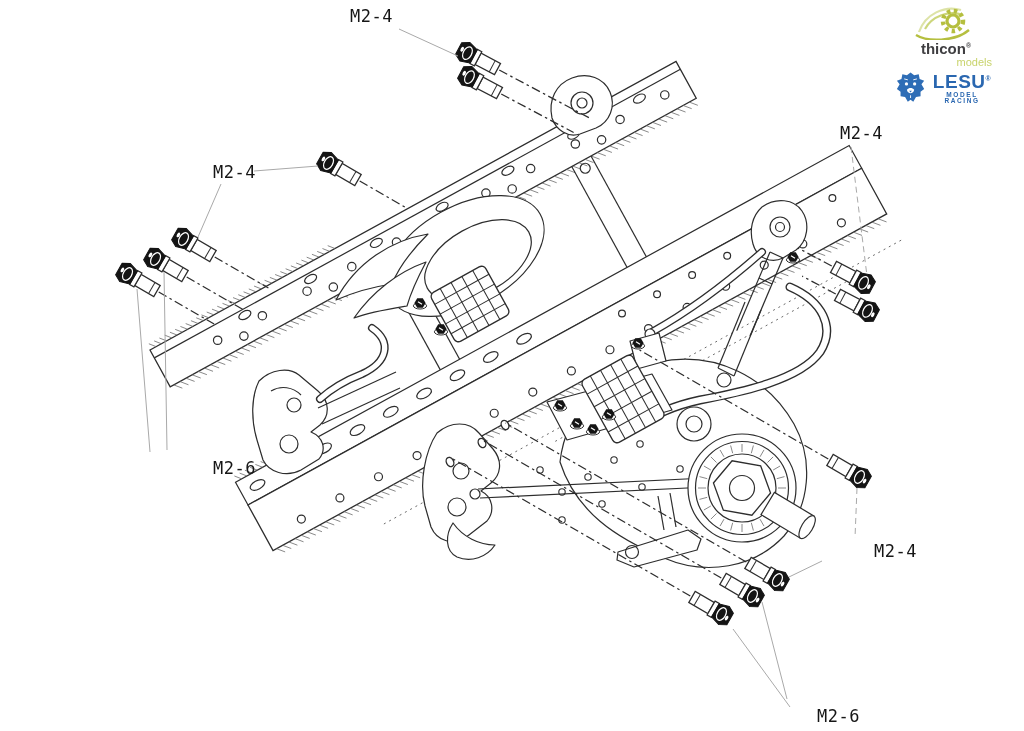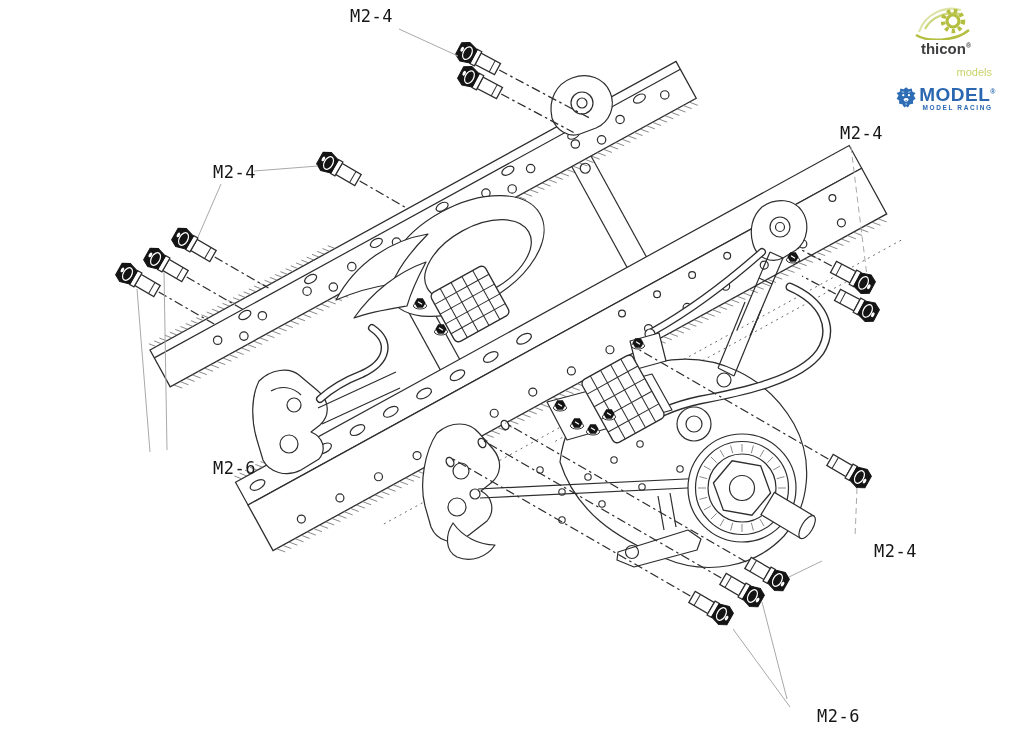--- a/index.html
+++ b/index.html
@@ -3,21 +3,21 @@
 <meta charset="utf-8">
 <style>
   html,body{margin:0;padding:0;background:#fff;}
   .stage{position:relative;width:1004px;height:731px;background:#fff;overflow:hidden;
          font-family:"Liberation Sans",sans-serif;}
   svg text{user-select:none;}
   .callout{font-family:"DejaVu Sans Mono",monospace;font-size:17px;fill:#161616;letter-spacing:.5px;}
   .brand{position:absolute;top:2px;right:8px;width:100px;text-align:center;line-height:1;}
   .tname{font-size:15px;font-weight:bold;color:#3f3e41;margin-top:-2px;}
   .tname sup{font-size:7px;}
-  .tmodels{font-size:11px;color:#c8d36b;text-align:right;padding-right:4px;margin-top:11px;}
+  .tmodels{font-size:11px;color:#c8d36b;text-align:right;padding-right:4px;margin-top:1px;}
   .lesu-row{display:flex;align-items:center;justify-content:center;gap:3px;margin-top:3px;}
   .lesu-col{text-align:center;}
   .lname{font-size:19px;font-weight:bold;color:#2a67b0;letter-spacing:.5px;}
   .lname sup{font-size:7px;}
   .lsub{font-size:6.5px;letter-spacing:1.6px;color:#2a67b0;margin-top:1px;font-weight:bold;}
 </style>
 </head>
 <body>
 
 <div class="stage">
@@ -645,18 +645,18 @@
     <div class="lesu-row">
       <svg width="30" height="34" viewBox="0 0 32 36">
         <path d="M16,1 L20,4 L25,3 L26,8 L31,10 L28,14 L31,19 L27,22 L27,27 L22,28 L19,33 L16,31 L13,33 L10,28 L5,27 L5,22 L1,19 L4,14 L1,10 L6,8 L7,3 L12,4 Z" fill="#2e6db6"></path>
         <circle cx="11.5" cy="13.5" r="1.8" fill="#fff"></circle>
         <circle cx="20.5" cy="13.5" r="1.8" fill="#fff"></circle>
         <path d="M12,20 C14,17.5 18,17.5 20,20 C19.5,25 12.5,25 12,20 Z" fill="#fff"></path>
         <path d="M14.5,21 L17.5,21 L16,23 Z" fill="#2e6db6"></path>
         <path d="M9,8 L13,9 M23,8 L19,9 M16,26 L16,29" stroke="#fff" stroke-width="1"></path>
       </svg>
       <div class="lesu-col">
-        <div class="lname"><span>MODEL</span><sup>®</sup></div>
+        <div class="lname"><span>LESU</span><sup>®</sup></div>
         <div class="lsub">MODEL RACING</div>
       </div>
     </div>
   </div>
 </div>
 
 </body></html>

